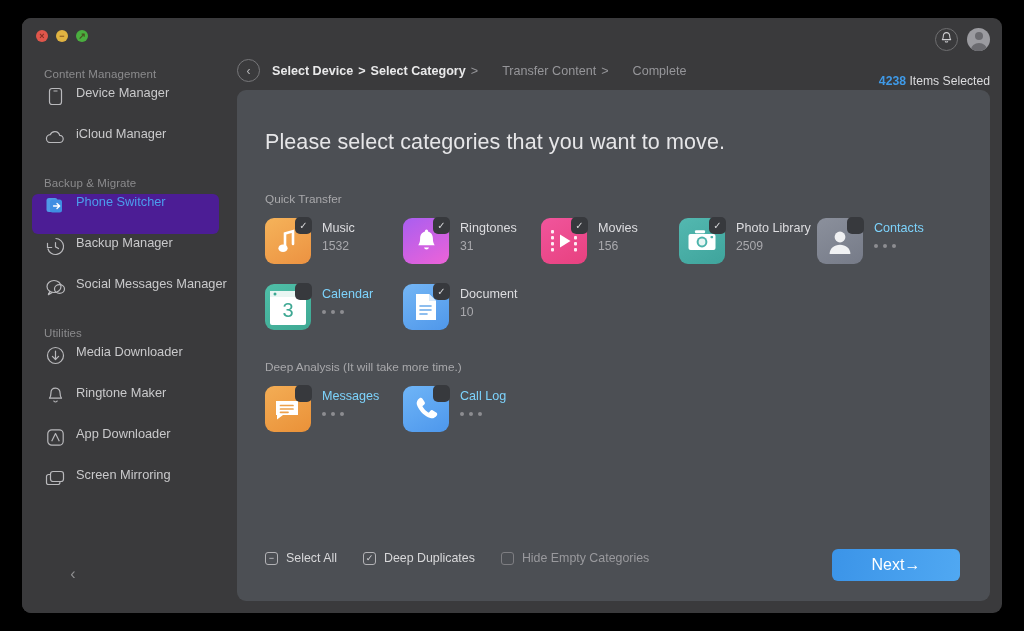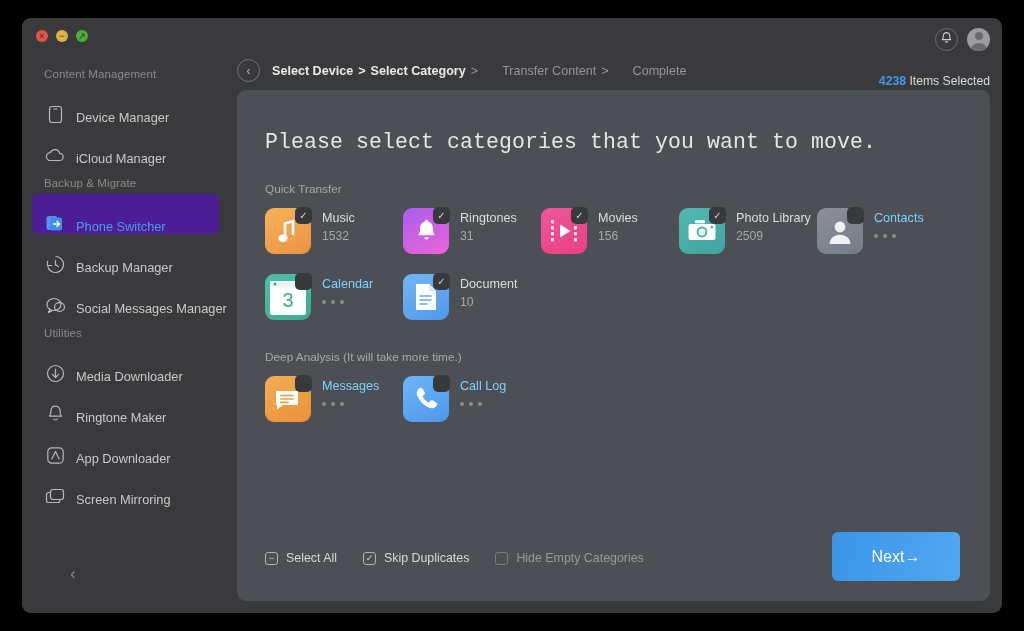--- a/index.html
+++ b/index.html
@@ -46,21 +46,21 @@
 
   .sec-label {
     color: #8b8b8d;
     font-size: 11.5px;
     padding: 10px 0 4px 22px;
     letter-spacing: .1px;
   }
   .sec-label.first { padding-top: 14px; }
 
   .nav-item {
-    display: flex; align-items: flex-end;
+    display: flex; align-items: flex-start;
     height: 40px;
     margin: 1px 10px;
     padding-left: 12px;
     border-radius: 6px;
     cursor: default;
   }
   .nav-item .ico {
     width: 22px; height: 22px;
     flex: 0 0 22px;
     display: flex; align-items: center; justify-content: center;
@@ -164,22 +164,21 @@
     background: #4c4f54;
     border-radius: 9px;
     position: relative;
     padding: 40px 30px 0 28px;
   }
   .headline {
     color: #e6e6e8;
     font-size: 21.5px;
     font-weight: normal;
     letter-spacing: .1px;
-    margin-bottom: 28px;
-    font-family: Liberation Mono, monospace;
+    margin-bottom: 37px;
   }
   .group-label {
     color: #a8a8ab;
     font-size: 11.8px;
     margin-bottom: 12px;
   }
 
   .tile-row { display: flex; }
   .tile {
     display: flex; align-items: flex-start;
@@ -243,21 +242,21 @@
     display: flex; align-items: center; justify-content: center;
     font-size: 9px; color: #d6d6d9;
     flex: 0 0 13px;
   }
   .box.dim { border-color: #7e7e82; }
   .chk .c-lbl { color: #d8d8da; font-size: 12.4px; white-space: nowrap; }
   .chk .c-lbl.dim { color: #99999d; }
 
   .next-btn {
     position: absolute; right: 0; bottom: 20px;
-    width: 128px; height: 49px;
+    width: 128px; height: 32px;
     border-radius: 6px;
     background: linear-gradient(100deg,#3b94e8,#50a8f2);
     color: #fff; font-size: 16px;
     display: flex; align-items: center; justify-content: center;
     cursor: default;
     margin-left: 31px;
   }
 </style>
 </head>
 <body>
@@ -605,21 +604,21 @@
       </div>
 
       <div class="footer">
         <div class="checks">
           <div class="chk">
             <span class="box">−</span>
             <span class="c-lbl">Select All</span>
           </div>
           <div class="chk">
             <span class="box">✓</span>
-            <span class="c-lbl">Skip Duplicates</span>
+            <span class="c-lbl">Deep Duplicates</span>
           </div>
           <div class="chk">
             <span class="box dim"></span>
             <span class="c-lbl dim">Hide Empty Categories</span>
           </div>
         </div>
 
         <div class="next-btn">
           <span>Next</span>
           <span>→</span>

